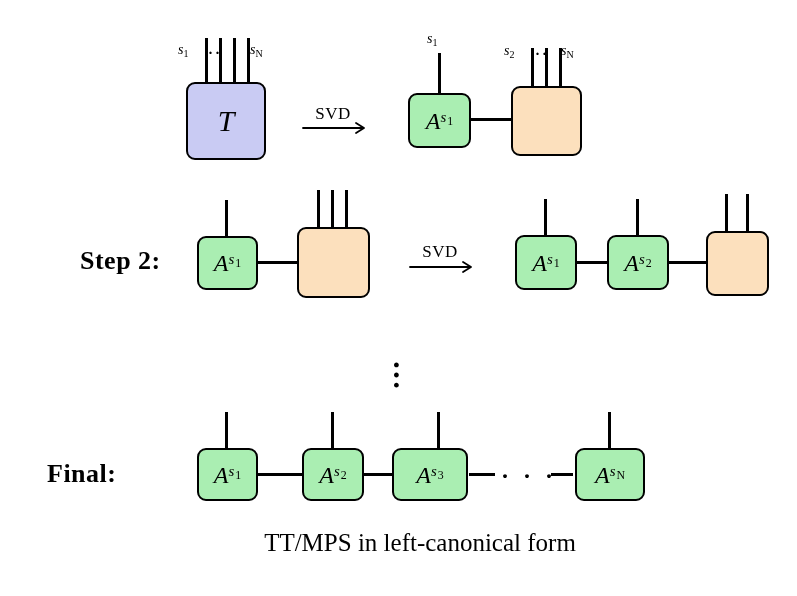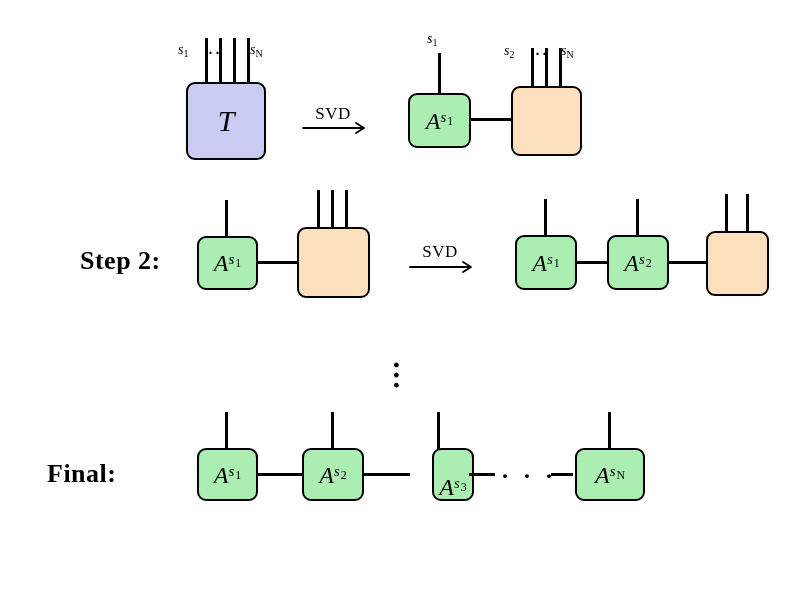--- a/index.html
+++ b/index.html
@@ -114,25 +114,26 @@
   <div class="tbox green" style="left:197px;top:448px;width:61px;height:53px;">
     <span class="tlabel"><span class="mi">A</span><span class="msup"><span class="mi">s</span><span class="msubsub">1</span></span></span>
   </div>
   <div class="wire" style="left:256px;top:473px;width:48px;"></div>
   <div class="leg" style="left:331px;top:412px;height:38px;"></div>
   <div class="tbox green" style="left:302px;top:448px;width:62px;height:53px;">
     <span class="tlabel"><span class="mi">A</span><span class="msup"><span class="mi">s</span><span class="msubsub">2</span></span></span>
   </div>
   <div class="wire" style="left:362px;top:473px;width:48px;"></div>
   <div class="leg" style="left:437px;top:412px;height:38px;"></div>
-  <div class="tbox green" style="left:432px;top:448px;width:42px;height:53px;align-items:flex-end;">
+  <div class="tbox green" style="left:392px;top:448px;width:76px;height:53px;">
     <span class="tlabel"><span class="mi">A</span><span class="msup"><span class="mi">s</span><span class="msubsub">3</span></span></span>
   </div>
   <div class="wire" style="left:469px;top:473px;width:26px;"></div>
   <div class="cdots" style="left:501px;top:464px;">· · ·</div>
   <div class="wire" style="left:551px;top:473px;width:22px;"></div>
   <div class="leg" style="left:608px;top:412px;height:38px;"></div>
   <div class="tbox green" style="left:575px;top:448px;width:70px;height:53px;">
     <span class="tlabel"><span class="mi">A</span><span class="msup"><span class="mi">s</span><span class="msubsub">N</span></span></span>
   </div>
 
+  <div class="caption" style="left:120px;top:528px;width:600px;">TT/MPS in left-canonical form</div>
 
 </div>
 
 </body></html>

